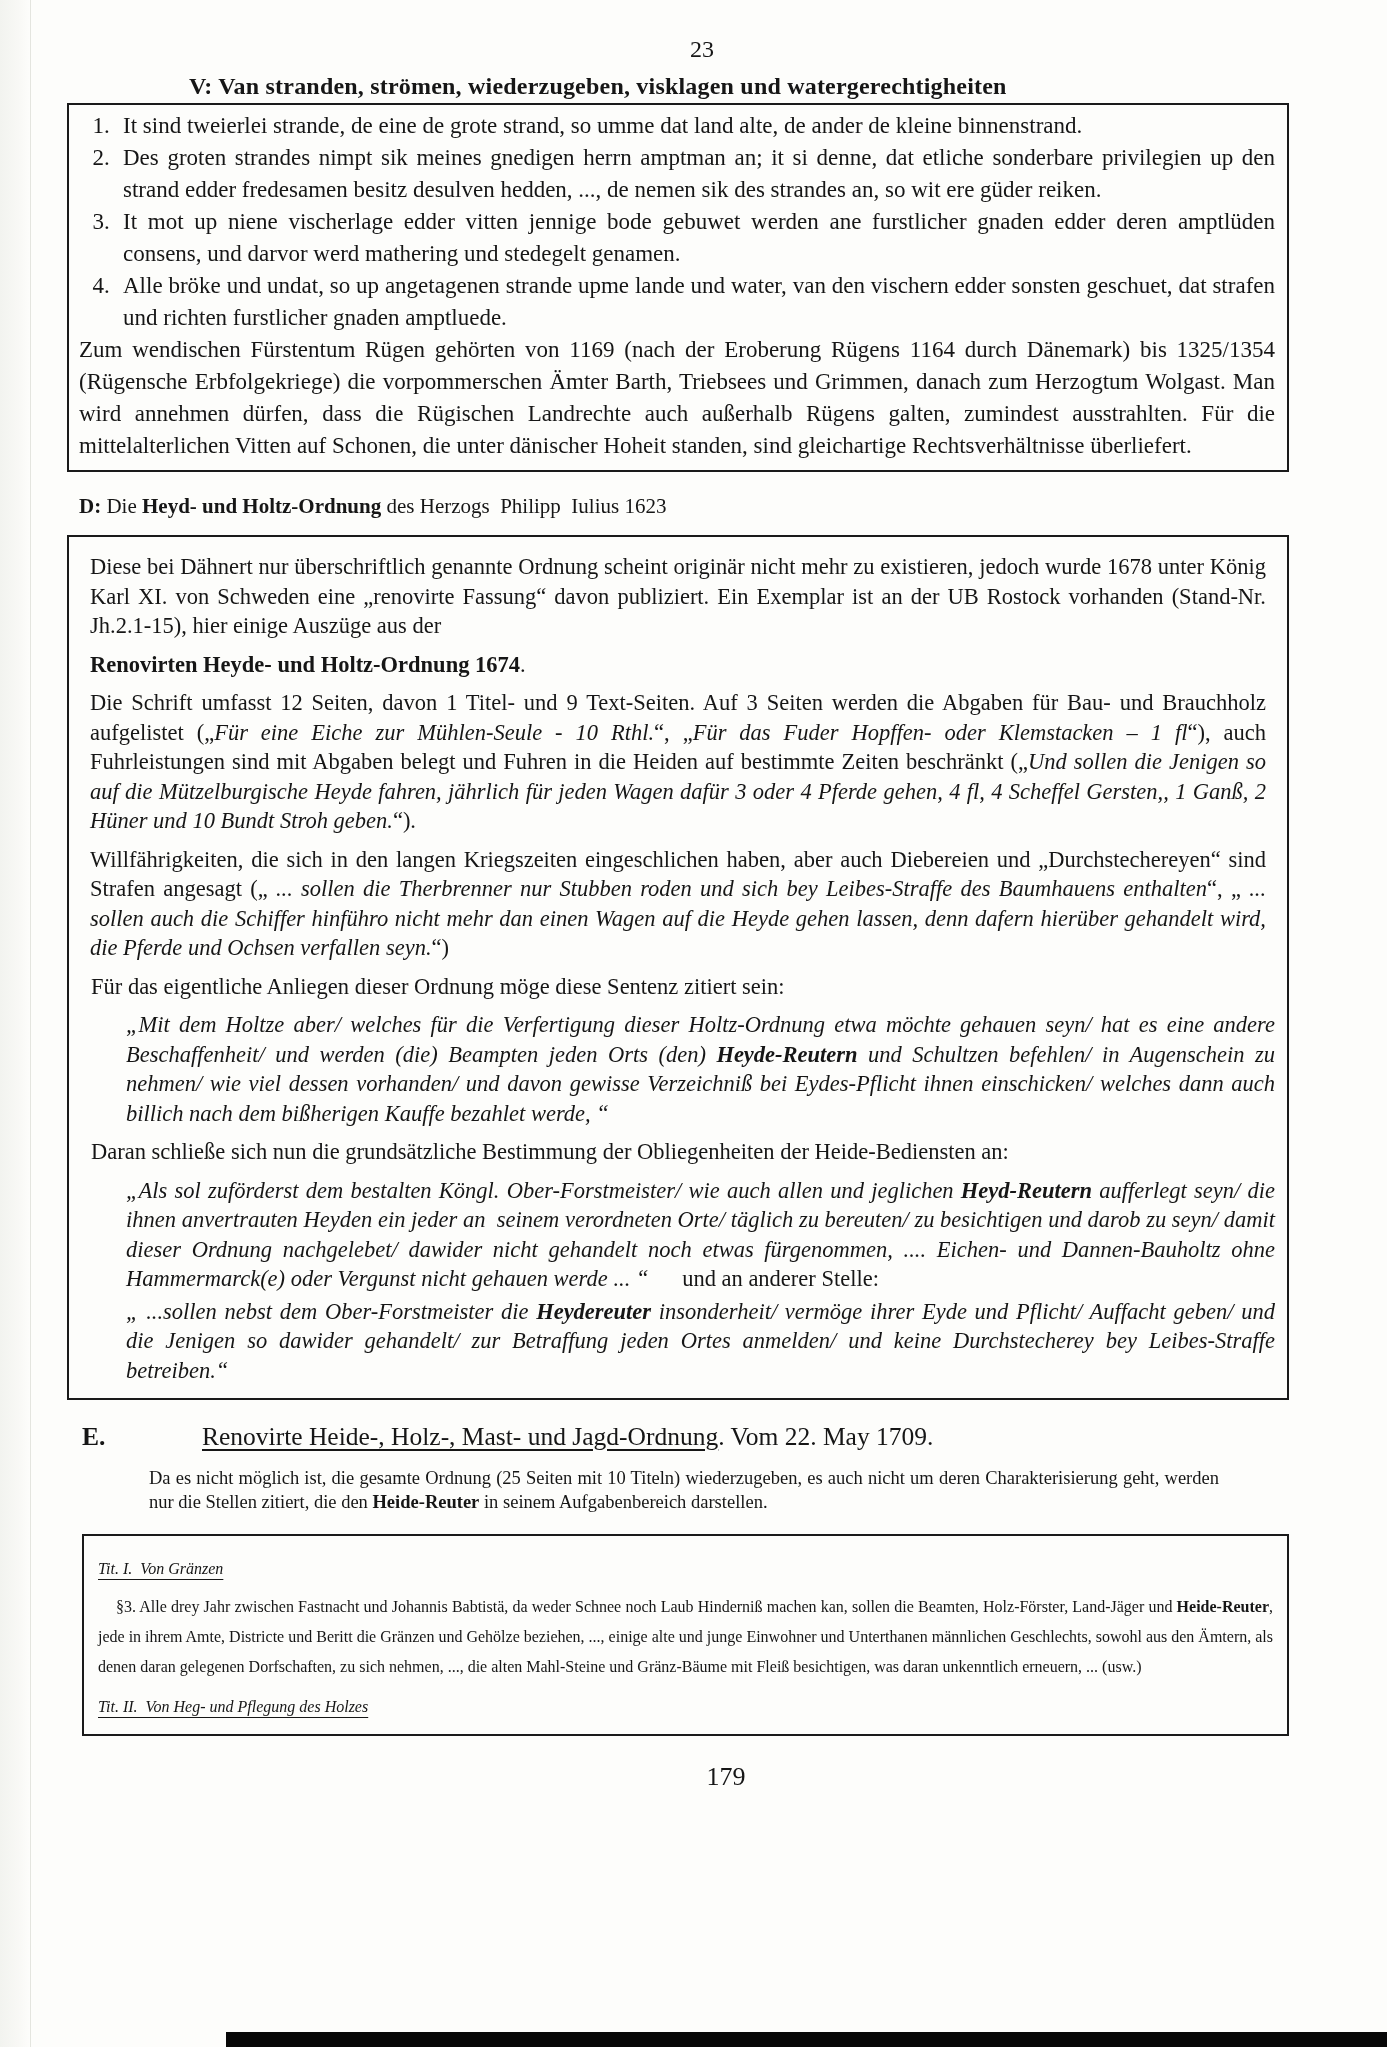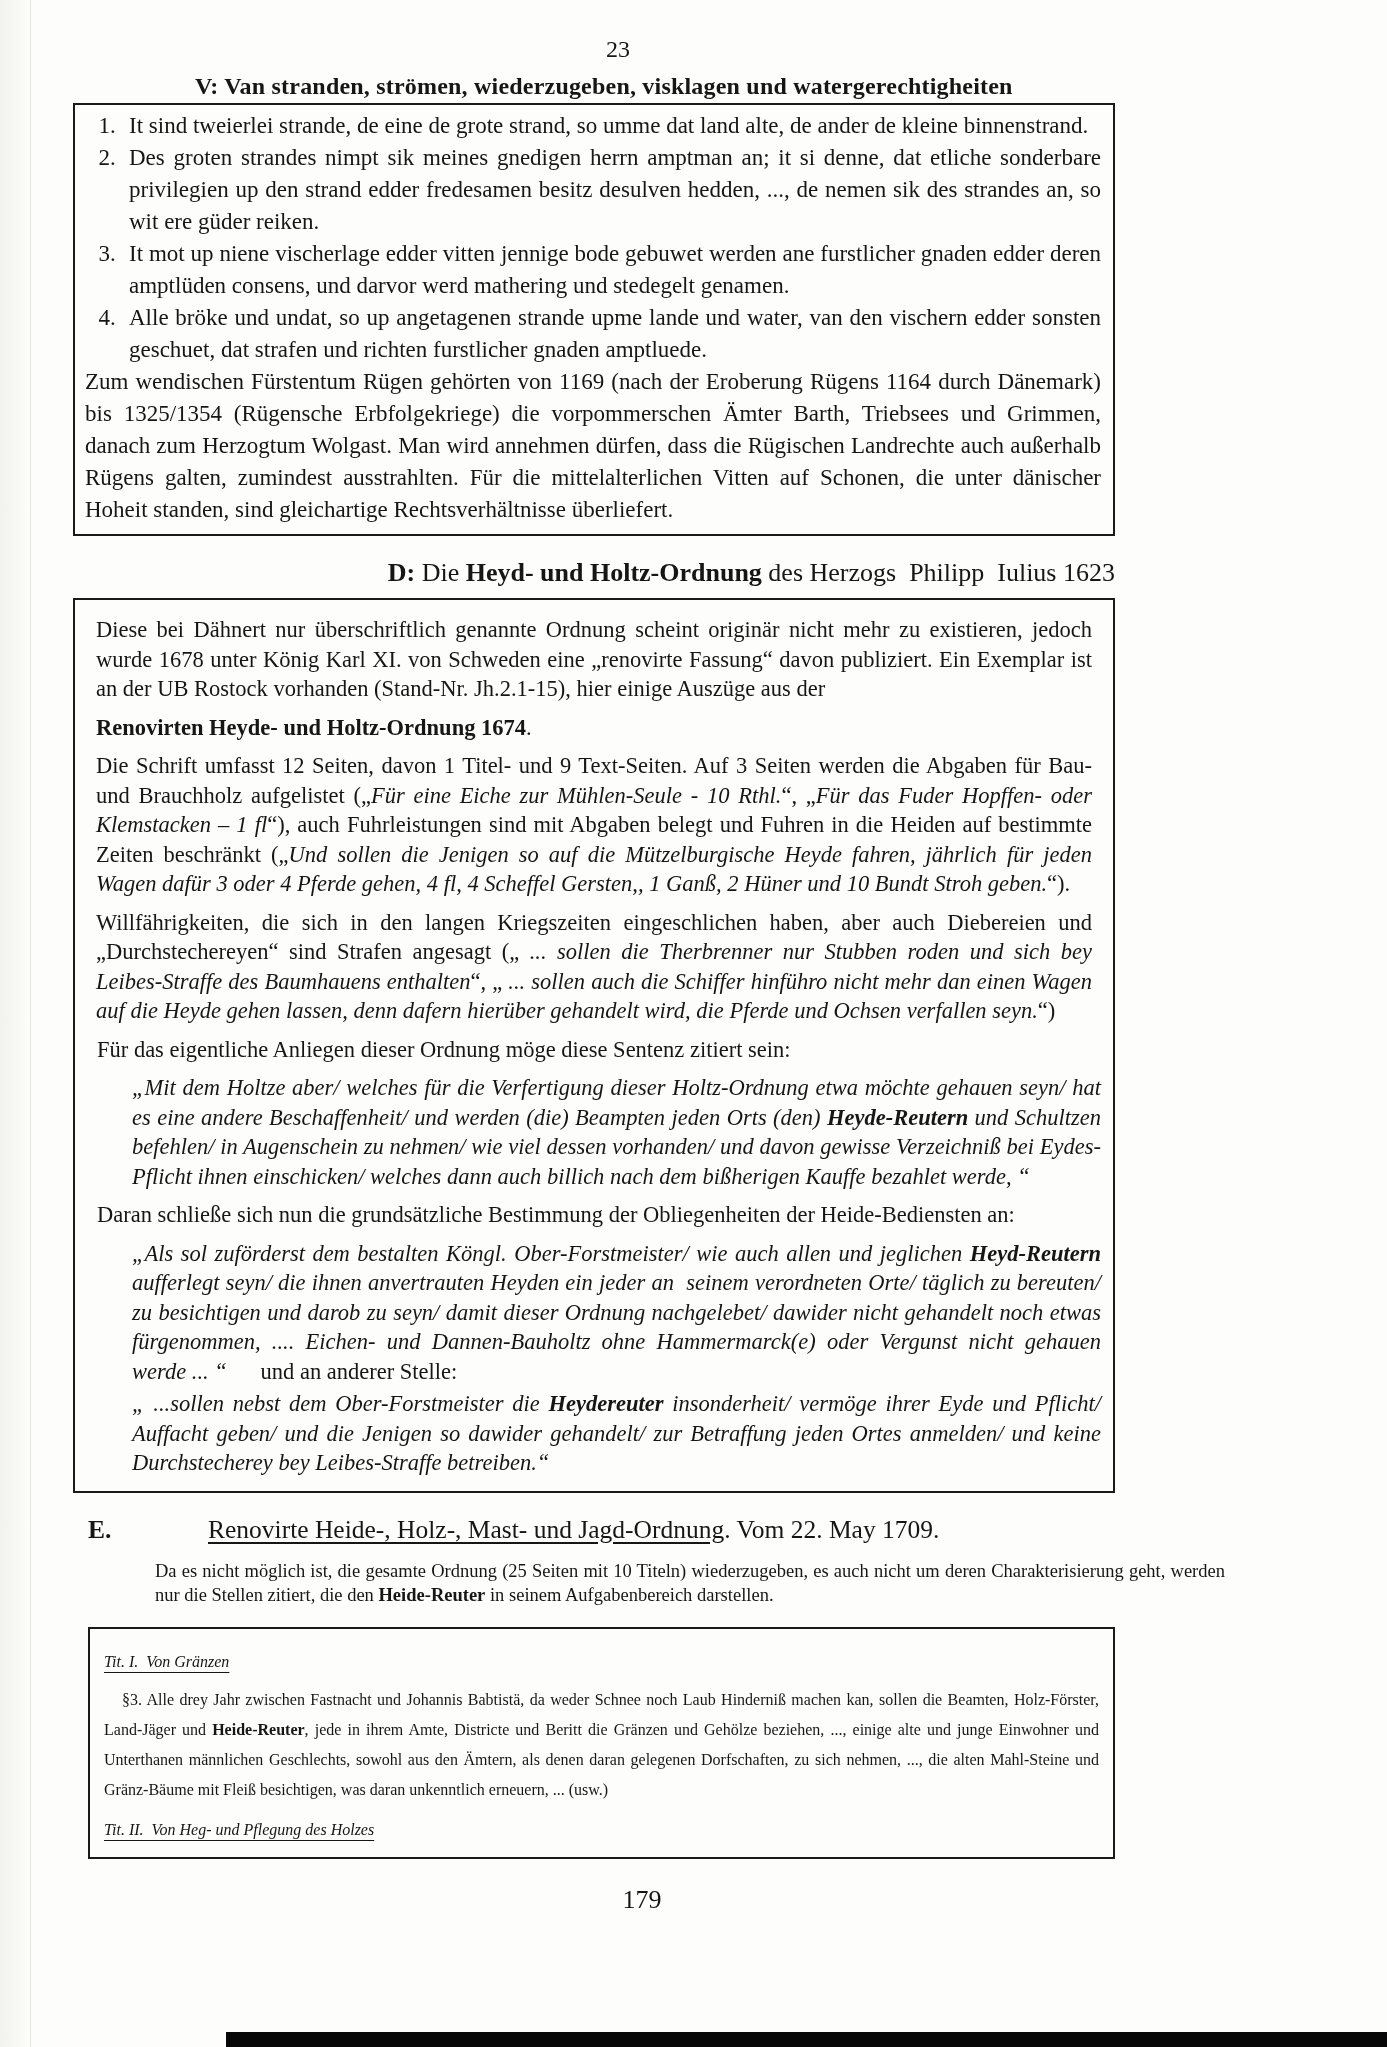--- a/index.html
+++ b/index.html
@@ -1,31 +1,31 @@
 <!DOCTYPE html>
 <html lang="de"><head>
 <meta charset="utf-8">
 <style>
   html,body{margin:0;padding:0;background:#ffffff;}
   body{width:1387px;height:2047px;position:relative;font-family:"Liberation Serif","DejaVu Serif",serif;color:#161616;}
   .scan{position:absolute;inset:0;background:#fdfdfb;overflow:hidden;}
   .edge-left{position:absolute;left:0;top:0;width:30px;height:100%;
              background:linear-gradient(90deg,#f2f3ef 0%,#f8f8f5 60%,#fdfdfb 100%);
              border-right:1px solid #e4e5df;}
-  .content{position:absolute;left:73px;top:0;width:1042px;}
+  .content{position:absolute;left:67px;top:0;width:1222px;}
   .page-num-top{margin:36px 0 0 0;text-align:center;font-size:24px;transform:translateX(24px);}
   .v-heading{margin:10px 0 0 122px;font-size:24px;font-weight:bold;letter-spacing:.2px;}
   .box{border:2px solid #1a1a1a;background:transparent;}
   .box1{margin-top:3px;padding:5px 12px 8px 10px;font-size:23px;line-height:32px;}
   .strand-list{margin:0;padding:0;list-style:none;}
   .li{display:flex;}
   .li .num{flex:none;width:44px;text-align:center;}
   .li .txt{flex:1;display:block;text-align:justify;}
   .commentary{margin:0;text-align:justify;}
-  .d-heading{margin:22px 0 10px 12px;font-size:26px;font-weight:normal;text-align:right;}
+  .d-heading{margin:22px 0 16px 12px;font-size:21px;font-weight:normal;}
   .box2{padding:6px 12px 10px 12px;font-size:22.5px;line-height:29.5px;}
   .box2 p{margin:9px;text-align:justify;}
   .box2 .ind10{margin-left:10px;}
   .box2 .quote{margin:3px 0 3px 45px;}
   .rb{font-weight:bold;}
   .ri{font-style:italic;}
   .rbi{font-weight:bold;font-style:italic;}
   .e-heading{display:flex;margin:22px 0 0 15px;font-size:25.5px;}
   .e-label{flex:none;width:120px;font-weight:bold;}
   .e-underlined{text-decoration:underline;text-underline-offset:4px;}

